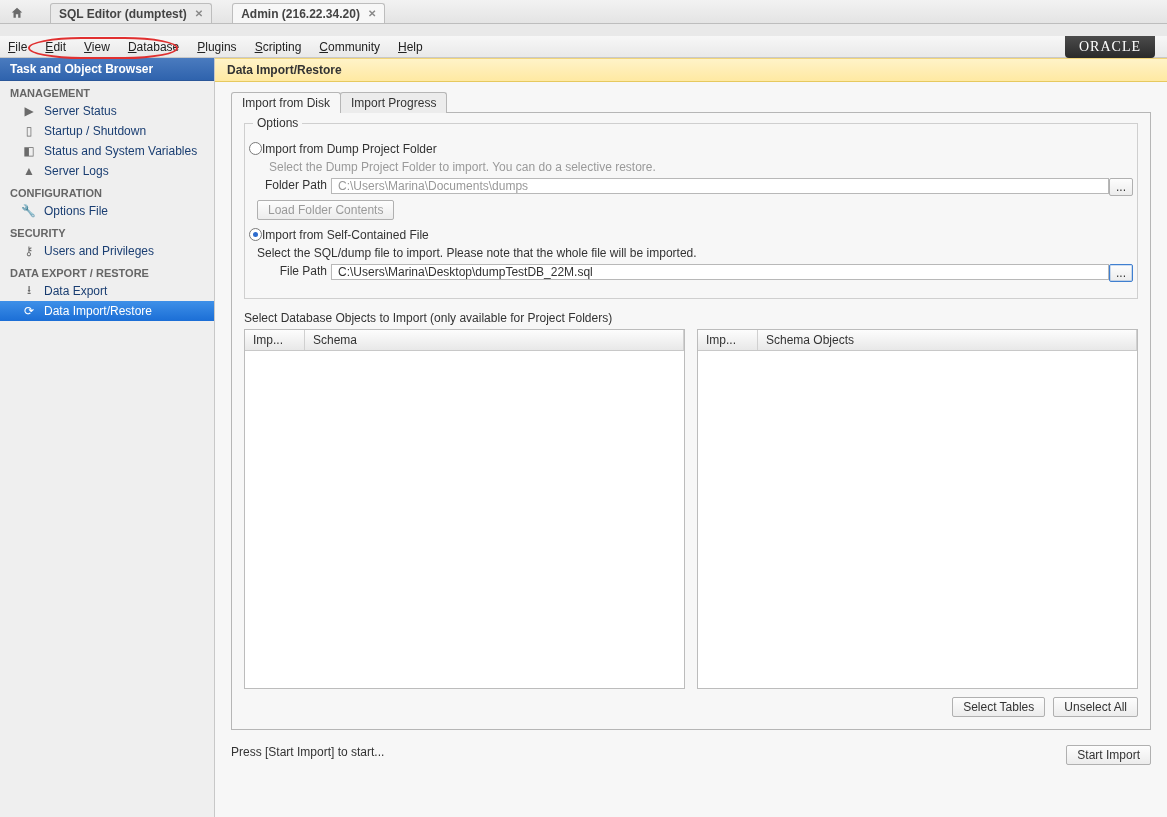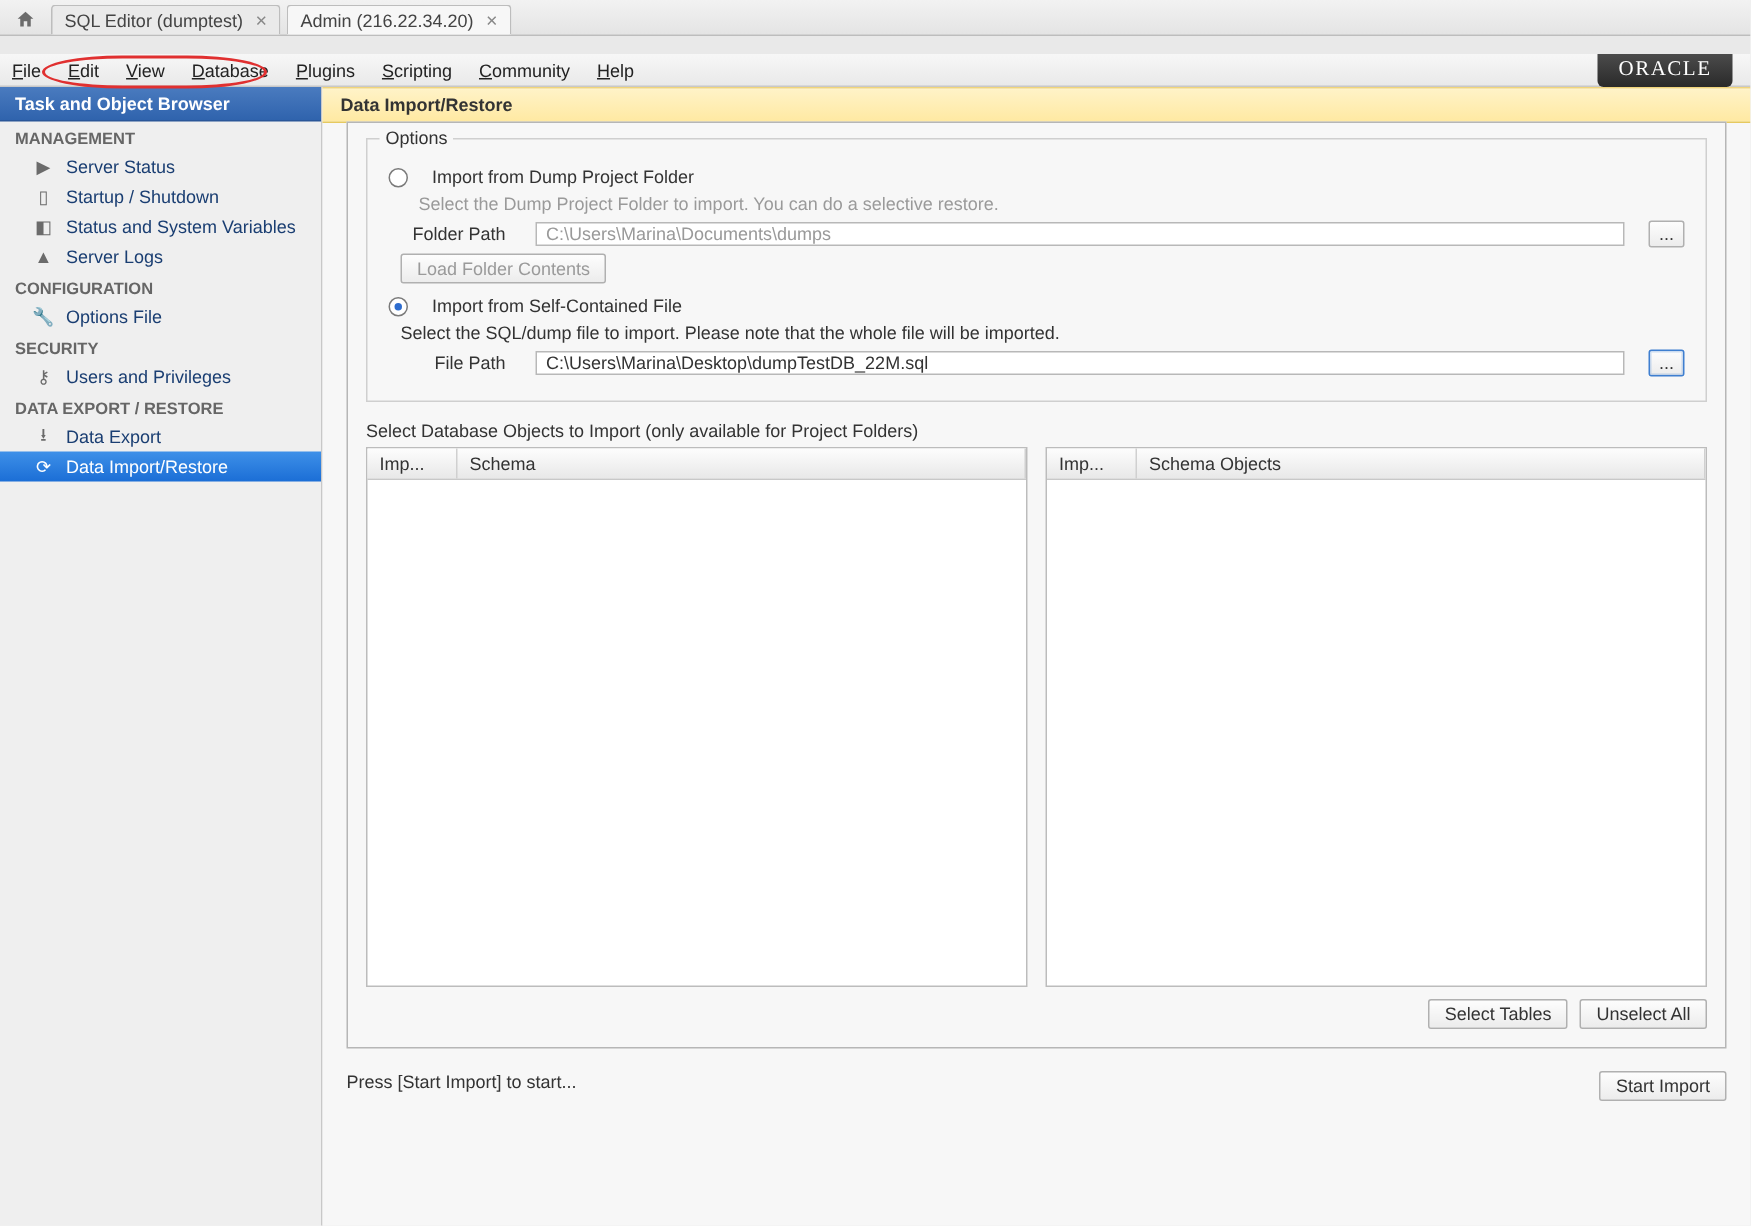--- a/index.html
+++ b/index.html
@@ -1,21 +1,21 @@
 <!DOCTYPE html>
 <html><head>
 <meta charset="utf-8">
 <style>
 * { box-sizing: border-box; margin: 0; padding: 0; font-family: "Segoe UI", Tahoma, sans-serif; font-size: 12px; }
 body { width: 1167px; height: 817px; background: #e9e9e9; color: #333; overflow: hidden; }
 
 
 .tabstrip { height: 24px; background: linear-gradient(#f2f2f2,#e4e4e4); display:flex; align-items:flex-end; padding-left:4px; border-bottom:1px solid #bdbdbd;}
 .home-btn { width:26px; height:20px; display:flex; align-items:center; justify-content:center; }
-.doc-tab { height:20px; padding:0 8px; display:flex; align-items:center; gap:6px; background:#eaeaea; border:1px solid #bdbdbd; border-bottom:none; margin-left:4px; border-radius:3px 3px 0 0; color:#444;}
+.doc-tab { height:20px; padding:0 8px; display:flex; align-items:center; gap:6px; background:#eaeaea; border:1px solid #bdbdbd; border-bottom:none; margin-left:20px; border-radius:3px 3px 0 0; color:#444;font-weight:bold;}
 .doc-tab.active { background:#f7f7f7; }
 .doc-tab .x { color:#888; font-size:10px; margin-left:2px;}
 
 
 .menubar { height:22px; background:linear-gradient(#f7f7f7,#e9e9e9); border-bottom:1px solid #c8c8c8; display:flex; align-items:center; padding:0 8px; gap:18px; position:relative;margin-top:12px;}
 .menubar .mi { color:#222; }
 .menubar .mi u { text-decoration:underline; }
 .brand { position:absolute; right:12px; top:0; height:22px; display:flex; align-items:center; color:#fff; font-family:Georgia,serif; font-size:14px; letter-spacing:1px; background:linear-gradient(#4b4b4b,#2a2a2a); padding:0 14px; border-radius:0 0 4px 4px;}
 
 
@@ -30,24 +30,24 @@
 .ring { position:absolute; border:2px solid #e03030; border-radius:50%/70%; width:150px; height:22px; margin-left:28px; margin-top:-21px; pointer-events:none;}
 
 .main { flex:1; display:flex; flex-direction:column; background:#f7f7f7;}
 .page-title { background:linear-gradient(#fff3c8,#ffe9a2); border-top:1px solid #f0d47a; border-bottom:1px solid #e6c95f; padding:4px 12px; color:#333; font-weight:600;}
 
 .tab-row { padding:10px 0 0 16px;}
 .inner-tab { display:inline-block; padding:3px 10px; border:1px solid #b6b6b6; border-bottom:none; background:#f7f7f7; border-radius:3px 3px 0 0; margin-right:-1px; position:relative; z-index:2;}
 .inner-tab.inactive { background:#ececec;}
 .panel { margin:0 16px 10px 16px; border:1px solid #b6b6b6; background:#f7f7f7; padding:10px 12px 12px; position:relative; top:-1px;}
 
-.groupbox { border:1px solid #cfcfcf; padding:14px 14px 12px; position:relative; margin-bottom:12px;}
+.groupbox { border:1px solid #cfcfcf; padding:14px 4px 12px; position:relative; margin-bottom:12px;}
 .groupbox-title { position:absolute; top:-8px; left:8px; background:#f7f7f7; padding:0 4px; color:#333;}
 
-.row { display:flex; align-items:center; gap:16px; margin:4px 0;}
+.row { display:flex; align-items:flex-start; gap:0; margin:4px 0;}
 .radio { width:13px;height:13px; border-radius:50%; border:1px solid #7a7a7a; background:#fff; display:inline-flex;align-items:center;justify-content:center;}
 .radio.checked::after{content:""; width:5px;height:5px;border-radius:50%; background:#2d6cce;}
 .hint { color:#9a9a9a; margin-left:20px;}
 .label-col { width:70px; text-align:right; margin-right:4px;}
 .textfield { flex:1; height:16px; border:1px solid #b8b8b8; background:#fff; padding:0 6px; color:#333; display:flex; align-items:center;}
 .textfield.disabled { color:#999; background:#fff;}
 .btn { border:1px solid #b0b0b0; background:linear-gradient(#fdfdfd,#ececec); padding:2px 10px; border-radius:2px; color:#333;}
 .btn.disabled { color:#9a9a9a; }
 .btn.small { padding:1px 6px;}
 .btn.primary-outline { border:1px solid #3f7fd0; box-shadow:0 0 0 1px rgba(63,127,208,.25) inset;}
@@ -137,20 +137,23 @@
     <div class="side-item selected">
         <span class="ico">⟳</span>
         <span>Data Import/Restore</span>
       </div>
     <div class="ring"></div>
   </div>
 
   <div class="main">
     <div class="page-title">Data Import/Restore</div>
 
+    <div class="tab-row">
+      <span class="inner-tab">Import from Disk</span><span class="inner-tab inactive">Import Progress</span>
+    </div>
 
     <div class="panel">
 
       <div class="groupbox">
         <span class="groupbox-title">Options</span>
 
         <div class="row">
           <span class="radio"></span>
           <span>Import from Dump Project Folder</span>
         </div>

